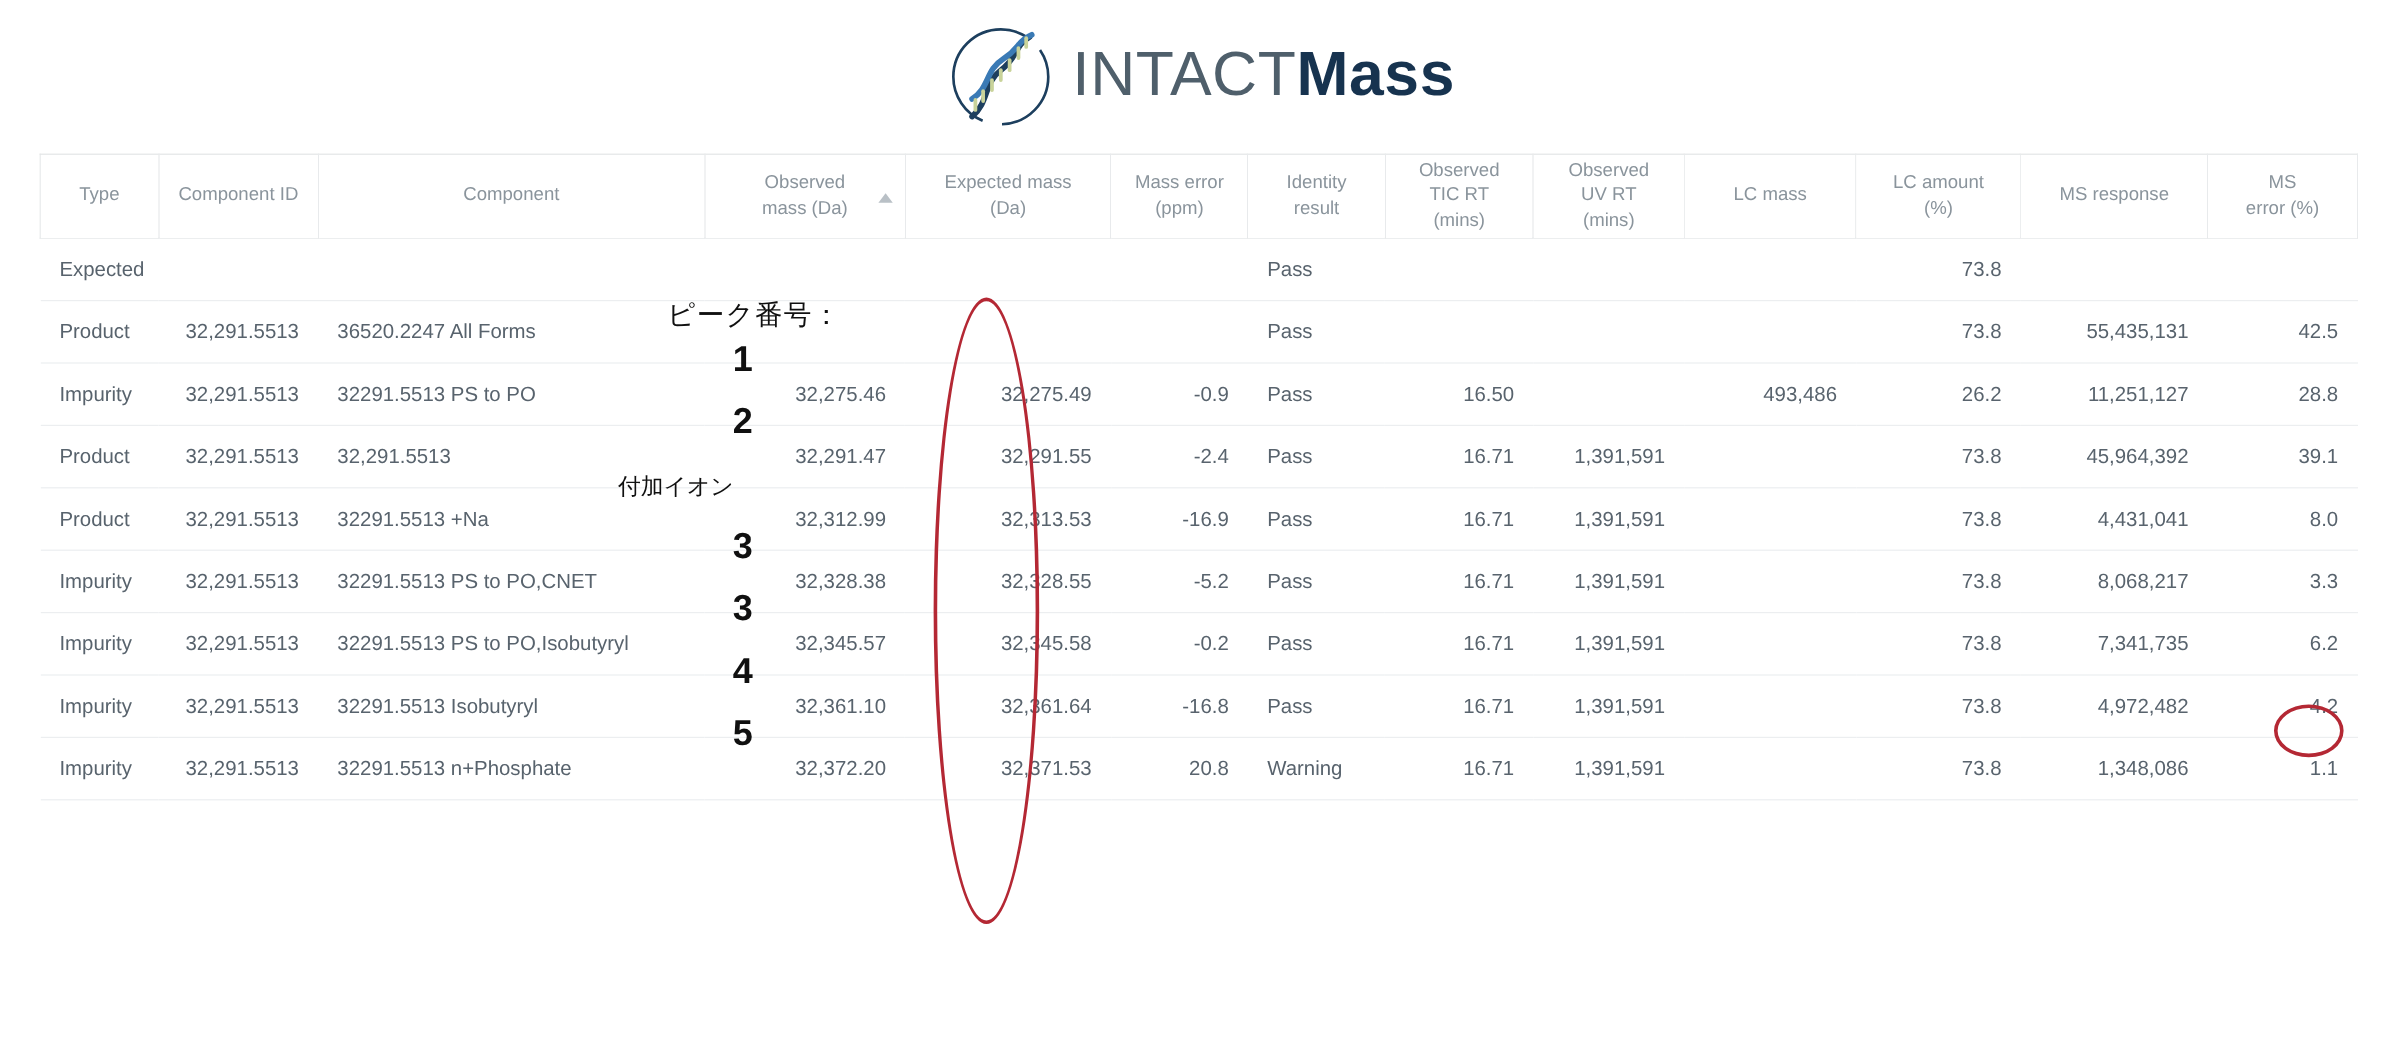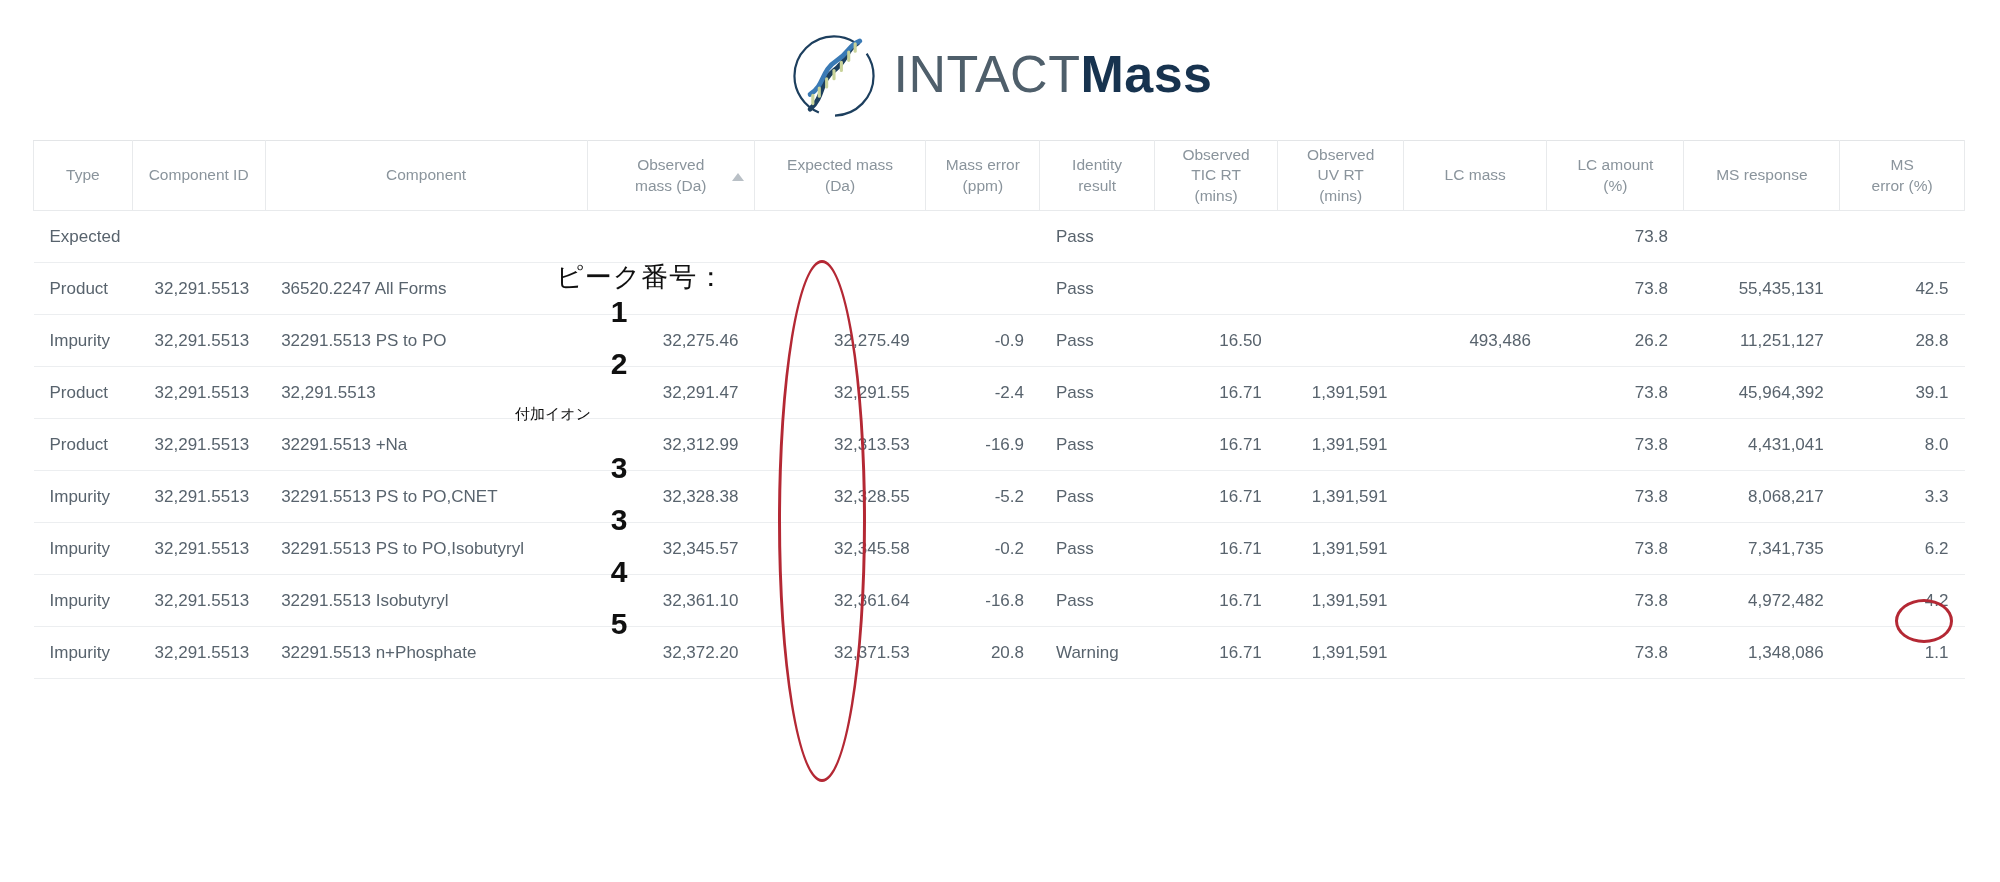--- a/index.html
+++ b/index.html
@@ -12,21 +12,20 @@
   }
 
   
   .brand-header {
     width: 2000px;
     height: 128px;
     display: flex;
     align-items: center;
     justify-content: center;
     gap: 14px;
-    margin-top: 12px;
   }
   .brand-logo { width: 92px; height: 92px; display: block; flex: 0 0 auto; }
   .brand-wordmark {
     font-size: 52px;
     line-height: 1;
     letter-spacing: 0.5px;
     white-space: nowrap;
     padding-bottom: 4px;
   }
   .brand-wordmark .wm-light { color: #4f5f6b; font-weight: 300; }
@@ -86,32 +85,32 @@
   }
 
   
   .anno {
     position: absolute;
     color: #101010;
     font-family: "Liberation Sans", sans-serif;
     pointer-events: none;
   }
   .anno-peaknum {
-    font-size: 27px;
+    font-size: 23px;
     letter-spacing: 1px;
     white-space: nowrap;
   }
   .anno-digit {
     font-size: 30px;
     font-weight: 700;
     text-align: center;
     width: 30px;
   }
   .anno-adduct {
-    font-size: 15px;
+    font-size: 19px;
     white-space: nowrap;
   }
   .anno-ellipse-big {
     position: absolute;
     border: 3px solid #b42834;
     border-radius: 50%;
     pointer-events: none;
   }
   .anno-ellipse-small {
     position: absolute;

